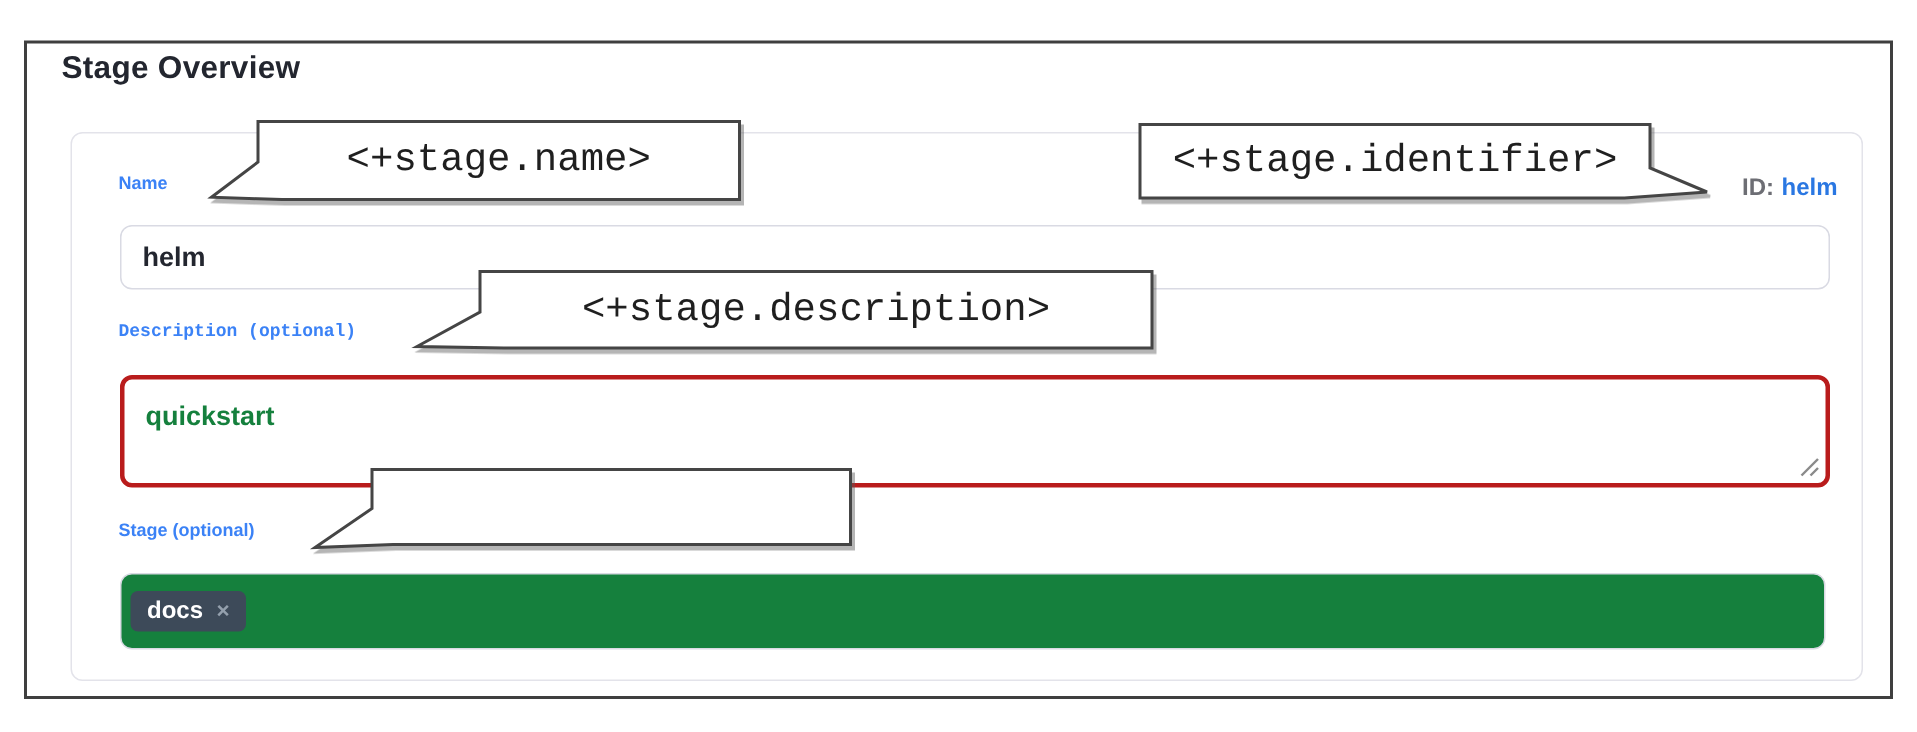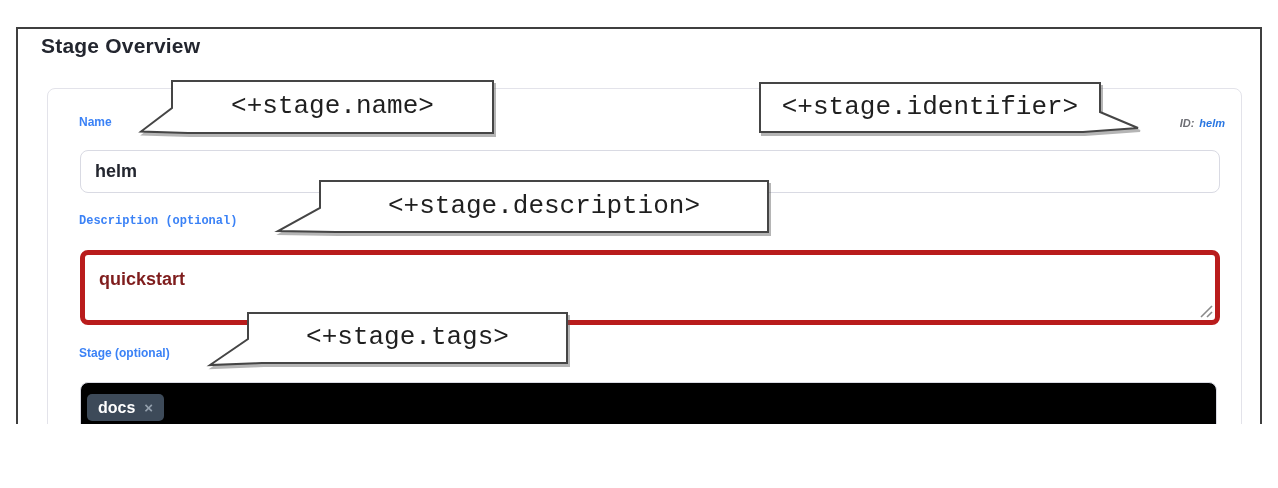--- a/index.html
+++ b/index.html
@@ -1,47 +1,47 @@
 <!DOCTYPE html>
 <html><head>
 <meta charset="utf-8">
 <style>
   html,body{margin:0;padding:0;background:#ffffff;}
-  .screen{position:relative;width:1278px;height:424px;background:#fff;overflow:hidden;
+  .screen{position:relative;width:1278px;height:488px;background:#fff;overflow:hidden;
           font-family:"Liberation Sans",sans-serif;}
   .abs{position:absolute;}
 
   
   .frame{left:16px;top:27px;width:1242px;height:435px;border:2px solid #3f3f3f;background:#fff;}
 
   
   .title{left:41px;top:34px;font-size:21px;font-weight:bold;color:#23262f;letter-spacing:.2px;}
 
   
   .card{left:47px;top:88px;width:1193px;height:364px;border:1px solid #e3e3ea;border-radius:8px;background:#fff;}
 
   .field-label{font-size:12px;font-weight:bold;color:#3b82f6;}
   .lbl-name{left:79px;top:115px;}
   .lbl-desc{left:79px;top:214px;font-family:Liberation Mono, monospace;}
   .lbl-tags{left:79px;top:346px;}
 
-  .id-row{top:117px;right:53px;font-size:11px;font-style:italic;}
+  .id-row{top:117px;right:53px;font-size:16px;}
   .id-caption{color:#6d6e74;font-weight:bold;}
   .id-value{color:#2a77e2;font-weight:bold;margin-left:5px;}
 
   .text-input{left:80px;top:150px;width:1140px;height:43px;box-sizing:border-box;
       border:1px solid #d9dae3;border-radius:8px;padding:0 14px;font-family:"Liberation Sans",sans-serif;
       font-size:18px;font-weight:bold;color:#23262f;background:#fff;outline:none;}
   .text-area{left:80px;top:250px;width:1140px;height:75px;box-sizing:border-box;resize:none;
-      border:5px solid #b91c1c;border-radius:8px;padding:14px 14px;font-family:"Liberation Sans",sans-serif;
-      font-size:18px;font-weight:bold;color:#7f1d1d;background:#fff;outline:none;line-height:1.2;overflow:hidden;}
+      border:3px solid #b91c1c;border-radius:8px;padding:14px 14px;font-family:"Liberation Sans",sans-serif;
+      font-size:18px;font-weight:bold;color:#15803d;background:#fff;outline:none;line-height:1.2;overflow:hidden;}
   .resize-handle{left:1198px;top:304px;width:16px;height:16px;cursor:nwse-resize;}
 
   .tags-box{left:80px;top:382px;width:1137px;height:51px;box-sizing:border-box;
-      border:1px solid #d9dae3;border-radius:8px;background:#000000;display:flex;align-items:center;
+      border:1px solid #d9dae3;border-radius:8px;background:#15803d;display:flex;align-items:center;
       padding:0 6px;cursor:text;}
   .chip{display:inline-flex;align-items:center;gap:9px;background:#3d4a59;color:#fff;
       border-radius:5px;padding:4px 11px;font-size:16px;font-weight:bold;line-height:1.2;}
   .chip-x{color:#94a0ad;font-weight:bold;font-size:15px;cursor:pointer;}
 
   
   .callout-layer{left:0;top:0;width:1278px;height:488px;pointer-events:none;}
   .callout-layer path{fill:#ffffff;stroke:#454545;stroke-width:2px;stroke-linejoin:miter;
       filter:drop-shadow(2px 3px 0px rgba(90,90,90,.45));}
   .callout-text{display:flex;align-items:center;justify-content:center;pointer-events:none;
@@ -86,15 +86,14 @@
   <svg class="abs callout-layer" viewBox="0 0 1278 488">
     <path d="M172,81 H493 V133 H188 L141,131.5 L172,108 Z"></path>
     <path d="M760,83 H1100 V112 L1138,128 L1083,132 H760 Z"></path>
     <path d="M320,181 H768 V232 H336 L278,231 L320,208 Z"></path>
     <path d="M248,313 H567 V363 H262 L210,365 L248,339 Z"></path>
   </svg>
 
   <div class="abs callout-text co-ident">&lt;+stage.identifier&gt;</div>
   <div class="abs callout-text co-name">&lt;+stage.name&gt;</div>
   <div class="abs callout-text co-desc">&lt;+stage.description&gt;</div>
-  <div class="abs callout-text co-tags">&lt;+stage.tags&gt;</div>
 
 </div>
 
 </body></html>

